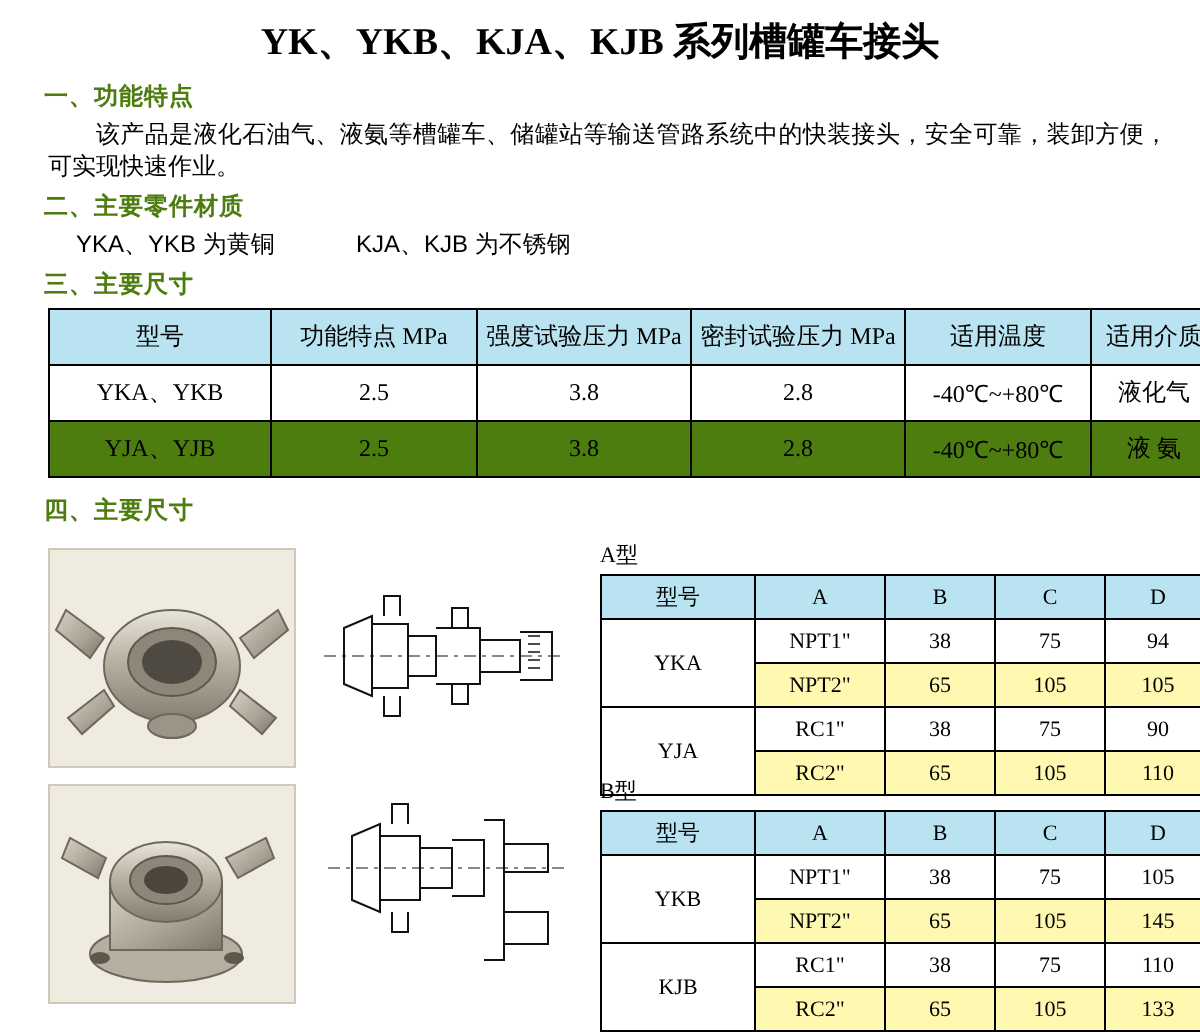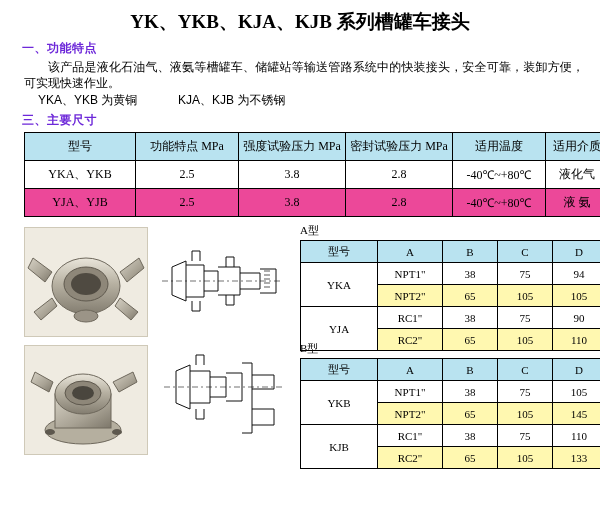--- a/index.html
+++ b/index.html
@@ -25,21 +25,21 @@
   .title {
     text-align: center;
     font-family: "Liberation Serif", serif;
     font-size: 19px;
     font-weight: bold;
     letter-spacing: 0px;
     margin: 10px 0 6px 0;
     line-height: 24px;
   }
   .section-head {
-    color: #6d28d9;
+    color: #4d7c0f;
     font-weight: bold;
     font-size: 12px;
     font-family: "Liberation Sans", sans-serif;
     margin: 4px 0 2px 12px;
     letter-spacing: 0.5px;
   }
   .para {
     font-size: 12px;
     line-height: 16px;
     margin: 0 6px 0 14px;
@@ -72,21 +72,21 @@
     vertical-align: middle;
   }
   table.perf tr.hdr td {
     background: #b9e3f0;
     font-weight: normal;
   }
   table.perf tr.r1 td {
     background: #ffffff;
   }
   table.perf tr.r2 td {
-    background: #ec4899;
+    background: #4d7c0f;
   }
   .perf .c0 { width: 108px; }
   .perf .c1 { width: 100px; }
   .perf .c2 { width: 104px; }
   .perf .c3 { width: 104px; }
   .perf .c4 { width: 90px; }
   .perf .c5 { width: 60px; }
 
   
   .dims {
@@ -150,20 +150,21 @@
 </head>
 <body>
 
 <div class="page">
 
   <div class="title">YK、YKB、KJA、KJB 系列槽罐车接头</div>
 
   <div class="section-head">一、功能特点</div>
   <div class="para">该产品是液化石油气、液氨等槽罐车、储罐站等输送管路系统中的快装接头，安全可靠，装卸方便，可实现快速作业。</div>
 
+  <div class="section-head">二、主要零件材质</div>
   <div class="mat-line">
     <span>YKA、YKB 为黄铜</span>
     <span class="gap"></span>
     <span>KJA、KJB 为不锈钢</span>
   </div>
 
   <div class="section-head">三、主要尺寸</div>
 
   <table class="perf">
     <tbody>
@@ -187,20 +188,21 @@
         <td>YJA、YJB</td>
         <td>2.5</td>
         <td>3.8</td>
         <td>2.8</td>
         <td>-40℃~+80℃</td>
         <td>液 氨</td>
       </tr>
     </tbody>
   </table>
 
+  <div class="section-head" style="margin-top:8px;">四、主要尺寸</div>
 
   <div class="dims" style="height:240px;">
 
     <div class="photo-row" style="top:4px;">
       <div class="photo">
         <svg width="122" height="108" viewBox="0 0 122 108">
           <defs>
             <linearGradient id="mg" x1="0" y1="0" x2="0" y2="1">
               <stop offset="0%" stop-color="#e9e5da"></stop>
               <stop offset="45%" stop-color="#b8b2a3"></stop>

